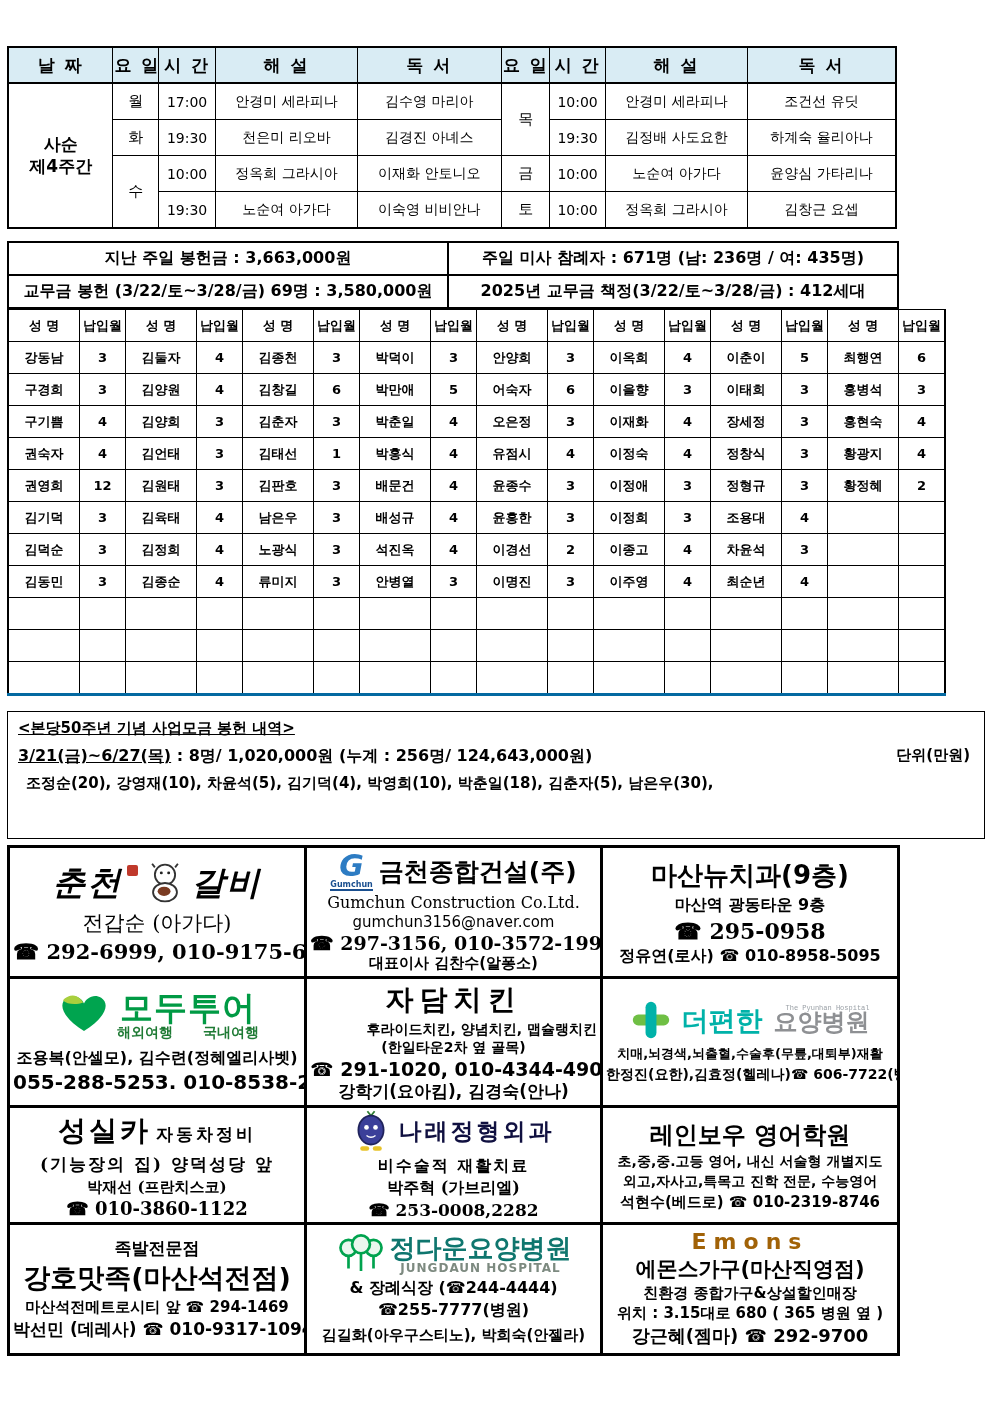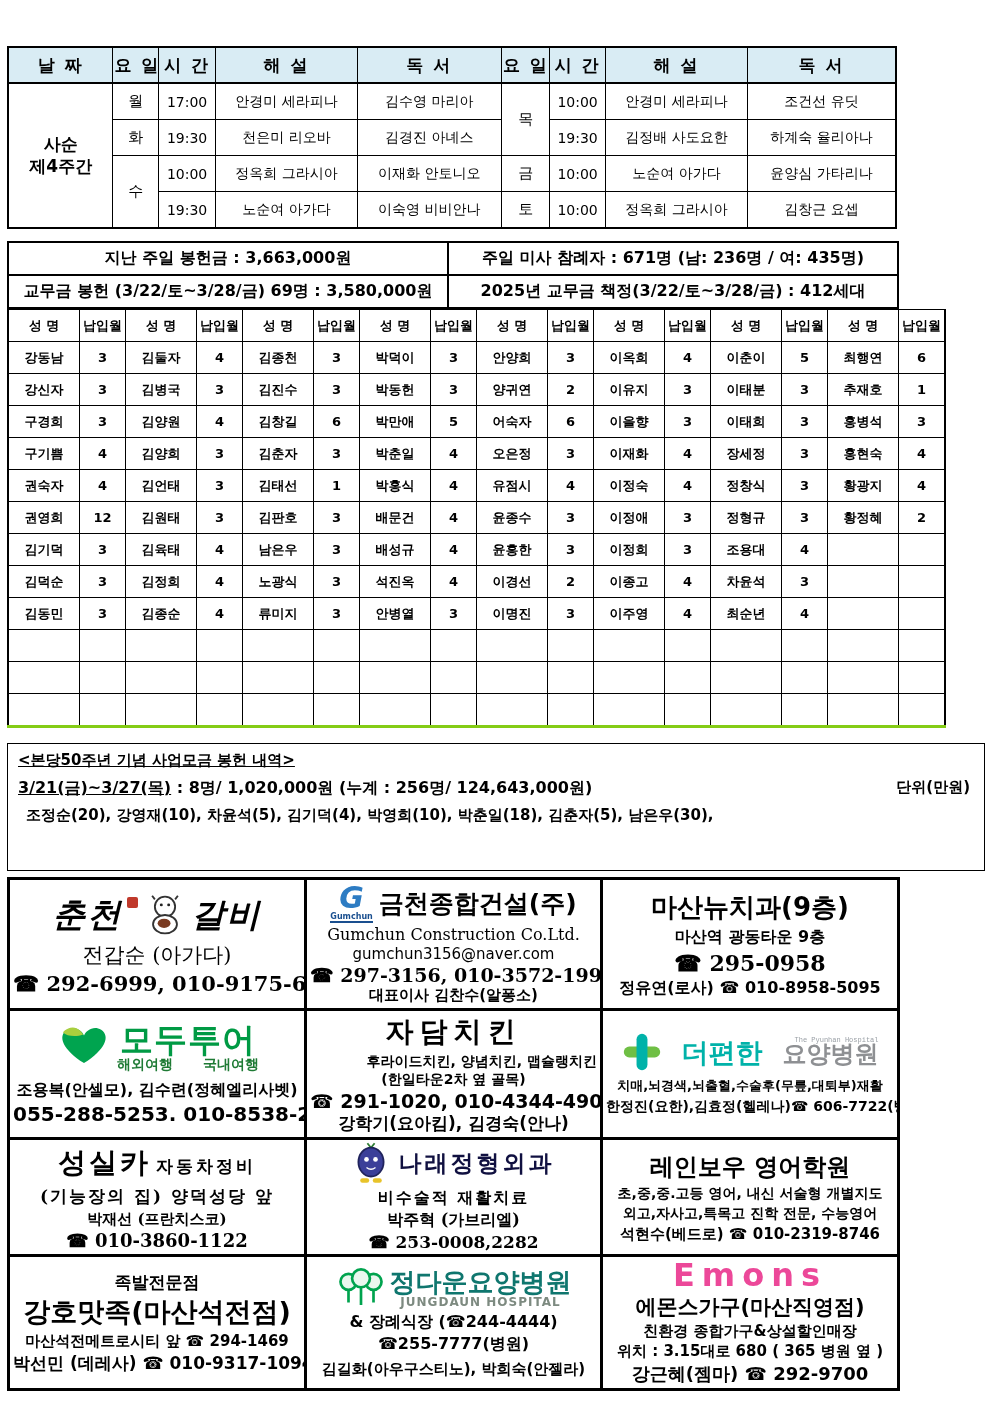--- a/index.html
+++ b/index.html
@@ -13,21 +13,21 @@
   .sched th{background:#d9ecf4;border:1px solid #000;border-bottom:2px solid #000;height:32px;font-size:17px;font-weight:bold;letter-spacing:2px;}
   .sched td{border:1px solid #000;text-align:center;font-size:14px;height:33px;}
   .sched td.week{font-size:17px;font-weight:bold;line-height:1.25;}
   .sched td.daycol{font-size:15px;}
 
   
   .summary{border:2px solid #000;}
   .summary td{border:2px solid #000;text-align:center;font-weight:bold;font-size:16px;height:29px;}
 
   
-  .donors{border:2px solid #000;border-top:none;border-bottom:3px solid #84cc16;}
+  .donors{border:2px solid #000;border-top:none;border-bottom:3px solid #0369a1;}
   .donors th{border:1px solid #000;font-size:13px;font-weight:bold;height:29px;}
   .donors td{border:1px solid #000;text-align:center;font-size:13px;font-weight:bold;height:29px;}
   .donors .dn{width:68px;}
   .donors .dm{width:43px;font-weight:bold;}
 
   
   .fundbox{border:1px solid #000;height:128px;box-sizing:border-box;margin-top:15px;padding:7px 10px 0 10px;font-weight:bold;}
   .fund-title{font-size:15px;text-decoration:underline;margin-bottom:8px;}
   .fund-line2{font-size:16px;position:relative;margin-bottom:7px;}
   .fund-period{text-decoration:underline;}
@@ -66,21 +66,21 @@
   .mode-tags{color:#1e7a34;font-size:14px;font-weight:bold;display:flex;gap:30px;justify-content:center;margin-top:0px;}
   .mode-contact{font-size:16px;font-weight:bold;margin-top:6px;}
   .mode-phone{font-size:20px;font-weight:bold;margin-top:1px;}
 
   .jadam-title{font-size:28px;font-weight:bold;letter-spacing:6px;}
   .jadam-menu{font-size:14px;font-weight:bold;margin-top:2px;text-align:right;}
   .jadam-loc{font-size:14px;font-weight:bold;}
   .jadam-phone{font-size:19px;font-weight:bold;margin-top:1px;}
   .jadam-contact{font-size:17px;font-weight:bold;}
 
-  .pyun-head{display:flex;align-items:center;justify-content:center;gap:20px;}
+  .pyun-head{display:flex;align-items:center;justify-content:center;gap:11px;}
   .pyun-main{color:#00b2a9;font-size:27px;font-weight:bold;line-height:1;}
   .pyun-wrap{display:flex;flex-direction:column;align-items:flex-end;line-height:1;font-family:Liberation Mono, monospace;}
   .pyun-eng{color:#9aa0a6;font-size:7px;}
   .pyun-sub{color:#8e9093;font-size:24px;font-weight:bold;}
   .pyun-desc{font-size:13px;font-weight:bold;margin-top:5px;}
   .pyun-contact{font-size:14px;font-weight:bold;margin-top:3px;}
 
   .sung-title{font-size:28px;font-weight:bold;letter-spacing:3px;}
   .sung-sub{font-size:17px;font-weight:bold;letter-spacing:3px;}
   .sung-line{font-size:17px;font-weight:bold;letter-spacing:2px;margin-top:3px;}
@@ -102,21 +102,21 @@
   .gang-line1{font-size:15px;font-weight:bold;margin-top:2px;}
   .gang-line2{font-size:17px;font-weight:bold;margin-top:1px;}
 
   .jung-head{display:flex;align-items:center;justify-content:center;gap:4px;}
   .jung-wrap{display:flex;flex-direction:column;align-items:center;line-height:1.05;}
   .jung-title{color:#0f766e;font-size:26px;font-weight:bold;}
   .jung-eng{color:#7d8a80;font-size:12px;font-weight:bold;letter-spacing:1px;}
   .jung-line{font-size:16px;font-weight:bold;margin-top:1px;}
   .jung-line3{font-size:15px;font-weight:bold;margin-top:5px;}
 
-  .emons-logo{color:#ec4899;font-size:32px;font-weight:bold;letter-spacing:7px;line-height:1;}
+  .emons-logo{color:#a16207;font-size:22px;font-weight:bold;letter-spacing:7px;line-height:1;}
   .emons-title{font-size:21px;font-weight:bold;margin-top:2px;}
   .emons-line{font-size:15px;font-weight:bold;margin-top:1px;}
   .emons-contact{font-size:18px;font-weight:bold;margin-top:1px;}
 </style>
 </head>
 <body>
 
 <div class="content">
 
   <table class="sched">
@@ -237,38 +237,20 @@
           <td class="dn">안양희</td>
           <td class="dm">3</td>
           <td class="dn">이옥희</td>
           <td class="dm">4</td>
           <td class="dn">이춘이</td>
           <td class="dm">5</td>
           <td class="dn">최행연</td>
           <td class="dm">6</td>
         </tr>
         <tr>
-          <td class="dn">강신자</td>
-          <td class="dm">3</td>
-          <td class="dn">김병국</td>
-          <td class="dm">3</td>
-          <td class="dn">김진수</td>
-          <td class="dm">3</td>
-          <td class="dn">박동헌</td>
-          <td class="dm">3</td>
-          <td class="dn">양귀연</td>
-          <td class="dm">2</td>
-          <td class="dn">이유지</td>
-          <td class="dm">3</td>
-          <td class="dn">이태분</td>
-          <td class="dm">3</td>
-          <td class="dn">추재호</td>
-          <td class="dm">1</td>
-        </tr>
-        <tr>
           <td class="dn">구경희</td>
           <td class="dm">3</td>
           <td class="dn">김양원</td>
           <td class="dm">4</td>
           <td class="dn">김창길</td>
           <td class="dm">6</td>
           <td class="dn">박만애</td>
           <td class="dm">5</td>
           <td class="dn">어숙자</td>
           <td class="dm">6</td>
@@ -440,21 +422,21 @@
           <td class="dm"></td>
           <td class="dn"></td>
           <td class="dm"></td>
         </tr>
       </tbody>
     </table>
 
   <div class="fundbox">
     <div class="fund-title">&lt;본당50주년 기념 사업모금 봉헌 내역&gt;</div>
     <div class="fund-line2">
-      <span class="fund-period">3/21(금)~3/27(목)</span><span> :  8명/ 1,020,000원 (누계 : 256명/ 124,643,000원)</span>
+      <span class="fund-period">3/21(금)~6/27(목)</span><span> :  8명/ 1,020,000원 (누계 : 256명/ 124,643,000원)</span>
       <span class="fund-unit">단위(만원)</span>
     </div>
     <div class="fund-donors">조정순(20), 강영재(10), 차윤석(5), 김기덕(4), 박영희(10), 박춘일(18), 김춘자(5), 남은우(30),</div>
   </div>
 
   <table class="ads">
     <colgroup>
         <col style="width:297px">
         <col style="width:296px">
         <col style="width:297px">

